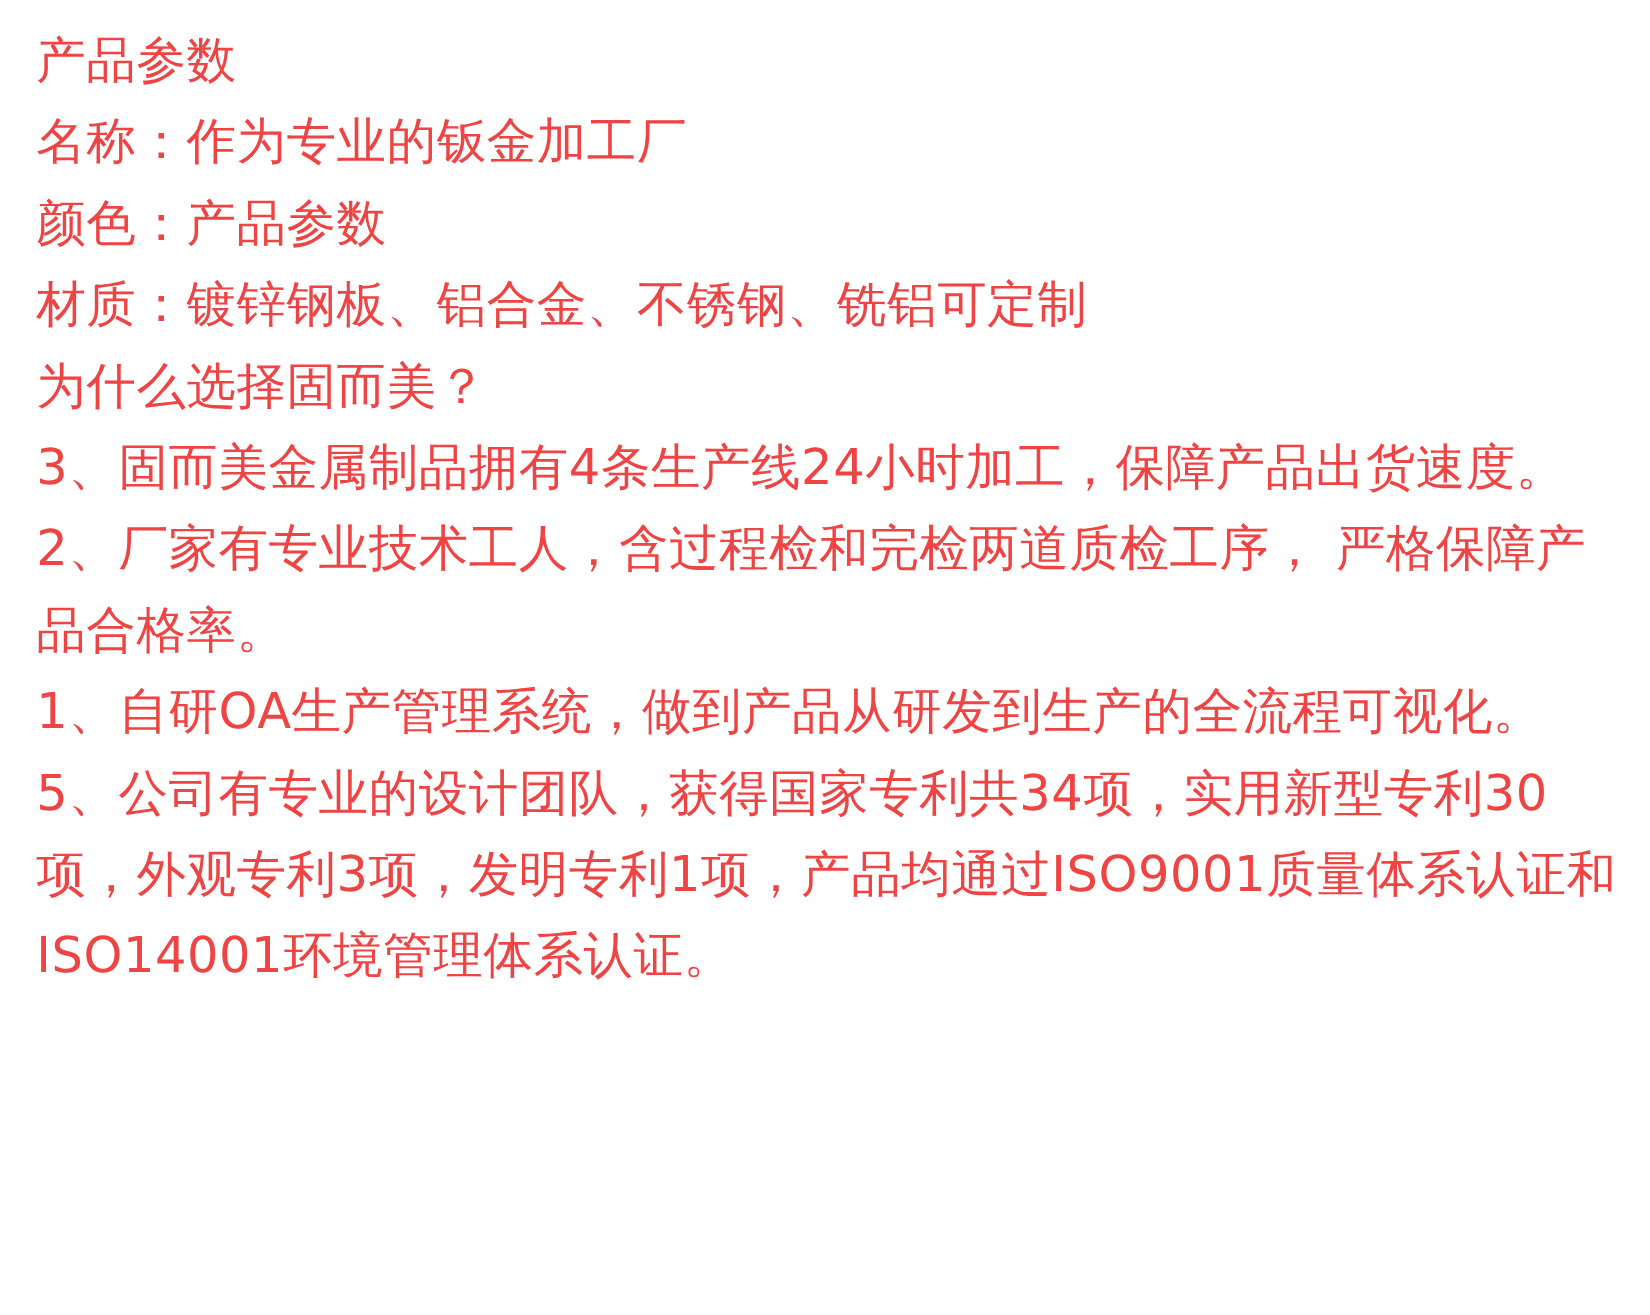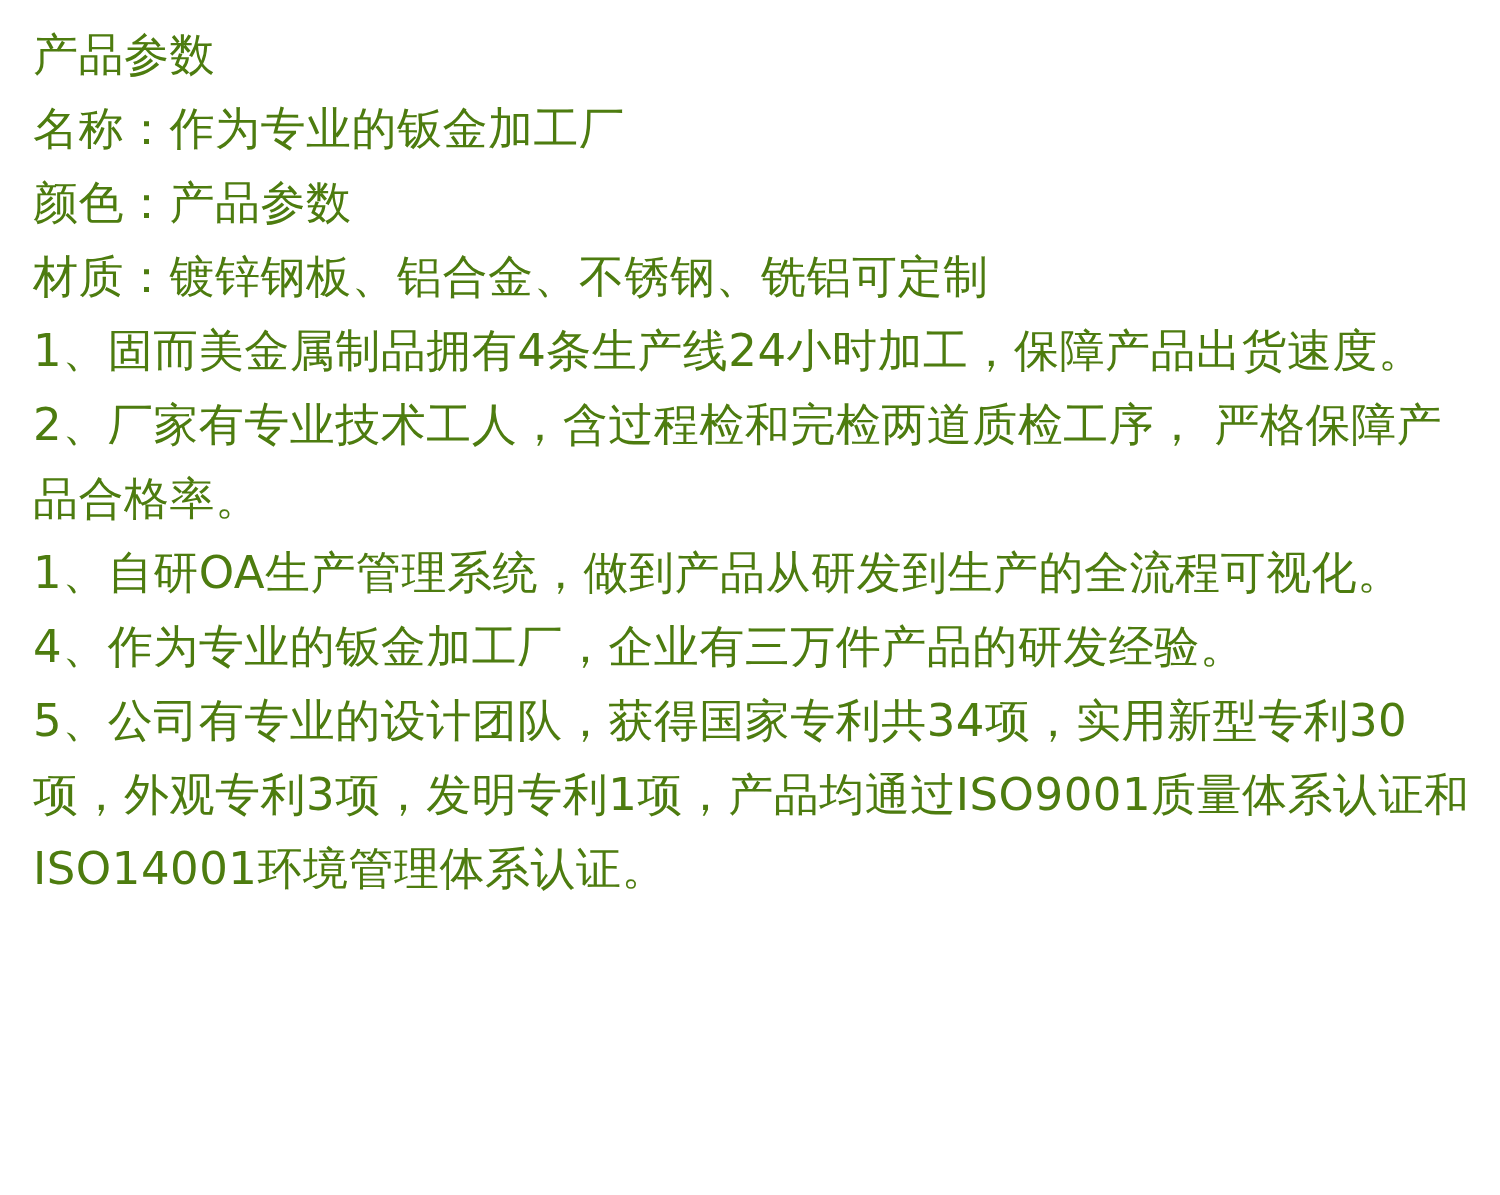--- a/index.html
+++ b/index.html
@@ -19,32 +19,32 @@
     box-sizing: border-box;
     width: 1500px;
     height: 1195px;
     padding: 18px 30px 0 33px;
     background: #ffffff;
   }
   .doc-line {
     font-size: 45px;
     line-height: 74px;
     letter-spacing: 0.5px;
-    color: #4d7c0f;
+    color: #ef4444;
     white-space: pre-wrap;
     word-break: break-all;
     font-weight: 400;
   }
 </style>
 </head>
 <body>
 
 <div class="page">
   <div class="doc-line">产品参数</div>
   <div class="doc-line">名称：作为专业的钣金加工厂</div>
   <div class="doc-line">颜色：产品参数</div>
   <div class="doc-line">材质：镀锌钢板、铝合金、不锈钢、铣铝可定制</div>
-  <div class="doc-line">1、固而美金属制品拥有4条生产线24小时加工，保障产品出货速度。</div>
+  <div class="doc-line">为什么选择固而美？</div>
+  <div class="doc-line">3、固而美金属制品拥有4条生产线24小时加工，保障产品出货速度。</div>
   <div class="doc-line">2、厂家有专业技术工人，含过程检和完检两道质检工序， 严格保障产品合格率。</div>
   <div class="doc-line">1、自研OA生产管理系统，做到产品从研发到生产的全流程可视化。</div>
-  <div class="doc-line">4、作为专业的钣金加工厂，企业有三万件产品的研发经验。</div>
   <div class="doc-line">5、公司有专业的设计团队，获得国家专利共34项，实用新型专利30项，外观专利3项，发明专利1项，产品均通过ISO9001质量体系认证和ISO14001环境管理体系认证。</div>
 </div>
 
 </body></html>

